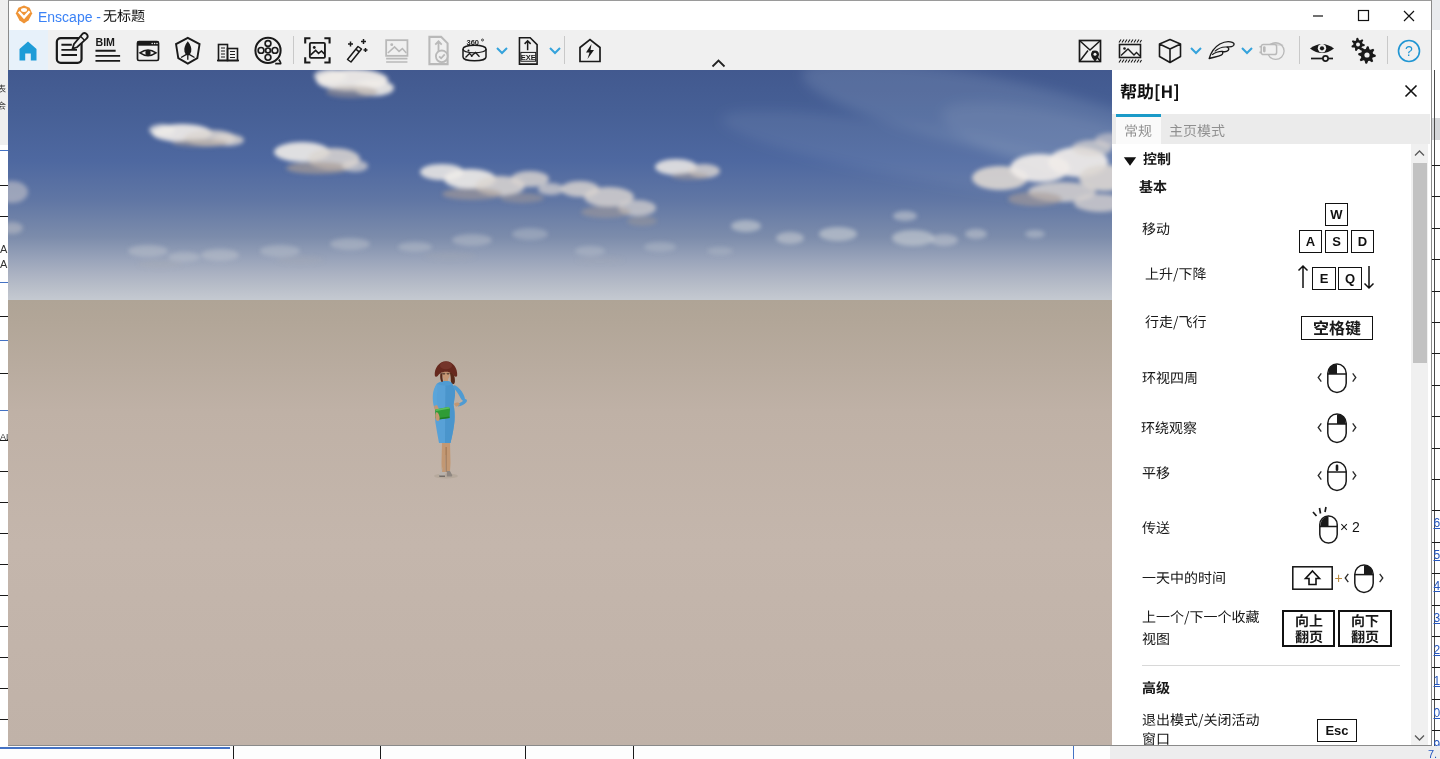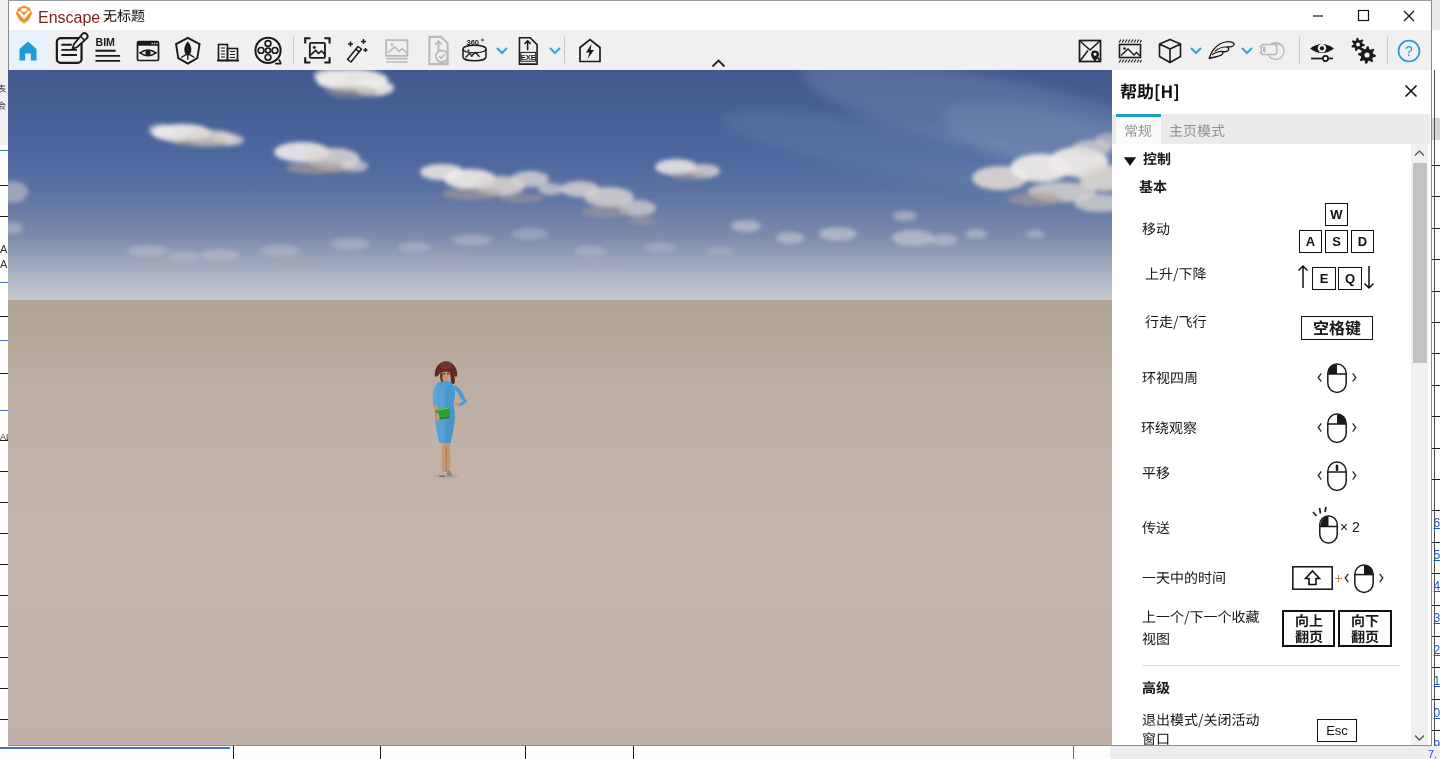--- a/index.html
+++ b/index.html
@@ -73,21 +73,21 @@
 <div class="vline" style="left:633px;top:746px;height:13px"></div>
 <div class="abs" style="left:0;top:747px;width:230px;height:2px;background:#4472c4"></div>
 <div class="vline" style="left:1073px;top:746px;height:13px;background:#4472c4"></div>
 <div class="abs" style="left:1428px;top:748px;font-size:11px;color:#2456c0;text-decoration:underline">7.</div>
 <div class="abs" style="left:8px;top:0;width:1424px;height:746px;background:#fff;border:1px solid #8a8a8a;border-top:1px solid #9a9a9a"></div>
 <svg class="abs" style="left:15px;top:5px" width="18" height="19" viewBox="0 0 18 19">
 <path fill="#ef9436" d="M9 0.4 L14.6 2.8 L17.2 8.4 L13.6 15.2 L9 18.4 L4.4 15.2 L0.8 8.4 L3.4 2.8 Z"></path>
 <ellipse cx="9" cy="5" rx="3" ry="1.9" fill="#fff"></ellipse>
 <path d="M3.8 6.8 L9 12.4 L14.6 6.2" stroke="#fff" stroke-width="2.4" fill="none"></path>
 </svg>
-<div class="abs" style="left:38px;top:8.5px;font-size:16px;color:#7f1d1d">Enscape - </div>
+<div class="abs" style="left:38px;top:8.5px;font-size:14px;color:#3b82f6">Enscape - </div>
 <svg class="abs" style="left:103.0px;top:6.5px" width="44" height="21" viewBox="0 0 44 21">
     <path fill="#111" d="M1.6 3.2V4.2H6.2C6.2 5.2 6.2 6.3 6 7.3H0.7V8.3H5.8C5.2 10.8 3.9 13 0.5 14.3C0.8 14.5 1.1 14.9 1.3 15.1C4.9 13.7 6.3 11.1 6.9 8.3H7.2V13.2C7.2 14.4 7.5 14.8 9 14.8C9.3 14.8 11.3 14.8 11.6 14.8C13 14.8 13.3 14.2 13.4 12C13.1 11.9 12.7 11.7 12.4 11.5C12.3 13.4 12.2 13.8 11.6 13.8C11.1 13.8 9.4 13.8 9.1 13.8C8.4 13.8 8.2 13.7 8.2 13.2V8.3H13.3V7.3H7C7.2 6.3 7.3 5.2 7.3 4.2H12.5V3.2Z M20.5 3.3V4.3H26.6V3.3ZM24.9 9.4C25.6 10.8 26.2 12.7 26.4 13.8L27.4 13.4C27.2 12.3 26.5 10.5 25.8 9.2ZM20.9 9.2C20.5 10.7 19.9 12.2 19.1 13.2C19.3 13.3 19.8 13.6 19.9 13.7C20.7 12.7 21.4 11 21.8 9.4ZM19.9 6.6V7.6H22.9V13.7C22.9 13.9 22.8 14 22.6 14C22.5 14 21.8 14 21.1 14C21.2 14.3 21.4 14.8 21.4 15.1C22.4 15.1 23 15 23.4 14.9C23.8 14.7 24 14.4 24 13.8V7.6H27.4V6.6ZM16.8 2.2V5.2H14.7V6.2H16.6C16.1 7.9 15.2 9.9 14.3 11C14.5 11.3 14.8 11.7 14.9 12C15.6 11.1 16.3 9.6 16.8 8.1V15.1H17.9V7.8C18.4 8.5 18.9 9.3 19.2 9.8L19.8 9C19.5 8.6 18.3 7 17.9 6.6V6.2H19.7V5.2H17.9V2.2Z M30.5 5.4H33.3V6.5H30.5ZM30.5 3.6H33.3V4.6H30.5ZM29.5 2.8V7.2H34.3V2.8ZM37.7 6.6C37.6 10.2 37.4 12 34.4 12.9C34.6 13.1 34.8 13.4 34.9 13.6C38.1 12.6 38.5 10.5 38.6 6.6ZM38.2 11.4C39.1 12 40.2 12.9 40.7 13.5L41.4 12.9C40.8 12.3 39.7 11.4 38.8 10.8ZM29.7 9.8C29.7 11.8 29.4 13.5 28.5 14.6C28.7 14.7 29.1 15 29.2 15.1C29.8 14.4 30.1 13.6 30.3 12.6C31.6 14.5 33.6 14.8 36.6 14.8H41.1C41.2 14.5 41.3 14.1 41.5 13.9C40.7 13.9 37.2 13.9 36.6 13.9C34.9 13.9 33.5 13.8 32.4 13.4V11.4H34.8V10.6H32.4V9.1H35V8.3H28.7V9.1H31.5V12.9C31.1 12.5 30.8 12.1 30.5 11.5C30.6 11 30.6 10.4 30.6 9.8ZM35.6 5.1V11H36.4V5.9H39.8V10.9H40.7V5.1H38.1C38.2 4.7 38.4 4.2 38.6 3.7H41.4V2.9H35V3.7H37.5C37.4 4.2 37.3 4.7 37.1 5.1Z"></path>
   </svg>
 <svg class="abs" style="left:1308px;top:8px" width="116" height="16" viewBox="0 0 116 16">
     <path d="M5 8 H15" stroke="#111" stroke-width="1.2" fill="none"></path>
     <rect x="50.5" y="2.5" width="10" height="10" stroke="#111" stroke-width="1.2" fill="none"></rect>
     <path d="M96 3 L106 13 M106 3 L96 13" stroke="#111" stroke-width="1.2" fill="none"></path>
   </svg>
 <div class="abs" style="left:9px;top:30px;width:1422px;height:40px;background:#f0f0f0"></div>
 <div class="abs" style="left:9px;top:30px;width:39px;height:40px;background:#e7f1fa"></div>
@@ -504,21 +504,21 @@
 <svg class="abs" style="left:1294.5px;top:628.0px" width="30" height="21" viewBox="0 0 30 21">
     <path fill="#1a1a1a" d="M5.4 3.7C5.2 4.2 5 4.9 4.8 5.4H4.5V3.6C5.3 3.5 6.1 3.4 6.8 3.2L5.9 2.1C4.6 2.4 2.5 2.7 0.6 2.8C0.8 3.1 0.9 3.5 1 3.8C1.7 3.8 2.4 3.8 3.1 3.7V5.4H2L2.7 5.2C2.6 4.9 2.3 4.3 2.2 3.8L1.1 4.1C1.2 4.5 1.4 5.1 1.5 5.4H0.6V6.6H2.5C1.9 7.3 1.1 8.1 0.4 8.5C0.6 8.9 0.8 9.5 1 9.9V15.2H2.2V14.6H5.3V15.1H6.6V9.6H1.5C2.1 9.1 2.6 8.4 3.1 7.7V9.4H4.5V7.8C5.1 8.3 5.7 8.9 6 9.2L6.9 7.9C6.6 7.7 5.6 7.1 4.9 6.6H6.7V5.4H6L6.6 4ZM3.2 12.6V13.3H2.2V12.6ZM4.4 12.6H5.3V13.3H4.4ZM3.2 11.5H2.2V10.8H3.2ZM4.4 11.5V10.8H5.3V11.5ZM6.8 10.8 7.4 12C7.8 11.6 8.3 11.1 8.7 10.6V13.6C8.7 13.8 8.7 13.8 8.5 13.8C8.3 13.8 7.8 13.8 7.4 13.8C7.5 14.2 7.7 14.8 7.8 15.2C8.6 15.2 9.2 15.1 9.6 14.9C10 14.7 10.1 14.3 10.1 13.6V10.6L10.7 11.7L11.9 10.5V13.6C11.9 13.7 11.9 13.8 11.7 13.8C11.5 13.8 10.9 13.8 10.4 13.8C10.6 14.2 10.8 14.8 10.8 15.2C11.7 15.2 12.3 15.2 12.8 14.9C13.2 14.7 13.3 14.3 13.3 13.6V2.7H10.4V4.1H11.9V7.7C11.8 7 11.5 6 11.2 5.2L10.2 5.4C10.4 6.3 10.7 7.5 10.8 8.2L11.9 7.9V8.7C11.2 9.4 10.5 10.1 10.1 10.5V2.7H7.1V4.1H8.7V7.6C8.5 6.9 8.2 5.9 7.9 5.2L6.9 5.5C7.2 6.4 7.6 7.5 7.7 8.3L8.7 7.9V8.8C8 9.6 7.3 10.4 6.8 10.8Z M20.2 7.7V10.2C20.2 11.6 19.4 13 14.6 13.9C14.9 14.3 15.4 14.9 15.6 15.3C20.8 14.2 21.9 12.3 21.9 10.2V7.7ZM21.5 12.7C23.1 13.4 25.3 14.5 26.3 15.3L27.4 14C26.2 13.2 24 12.2 22.5 11.5ZM16.1 5.6V12.1H17.8V7.1H24.3V12.1H26.1V5.6H21C21.2 5.2 21.4 4.8 21.6 4.3H27.2V2.8H14.9V4.3H19.8C19.6 4.7 19.5 5.2 19.4 5.6Z"></path>
   </svg>
 <svg class="abs" style="left:1350.5px;top:611.5px" width="30" height="21" viewBox="0 0 30 21">
     <path fill="#1a1a1a" d="M5.8 2.1C5.7 2.8 5.4 3.7 5.1 4.5H1.2V15.2H2.9V6.1H11.2V13.3C11.2 13.5 11.1 13.6 10.8 13.6C10.5 13.6 9.6 13.6 8.8 13.6C9 14 9.2 14.8 9.3 15.3C10.6 15.3 11.5 15.2 12.1 15C12.6 14.7 12.8 14.2 12.8 13.3V4.5H7C7.3 3.8 7.7 3.1 8 2.4ZM5.8 8.9H8.2V10.8H5.8ZM4.2 7.5V13.2H5.8V12.3H9.7V7.5Z M14.7 3.1V4.8H19.8V15.2H21.6V8.5C23 9.3 24.6 10.4 25.5 11.1L26.7 9.6C25.6 8.7 23.4 7.5 21.9 6.7L21.6 7.1V4.8H27.3V3.1Z"></path>
   </svg>
 <svg class="abs" style="left:1350.5px;top:628.0px" width="30" height="21" viewBox="0 0 30 21">
     <path fill="#1a1a1a" d="M5.4 3.7C5.2 4.2 5 4.9 4.8 5.4H4.5V3.6C5.3 3.5 6.1 3.4 6.8 3.2L5.9 2.1C4.6 2.4 2.5 2.7 0.6 2.8C0.8 3.1 0.9 3.5 1 3.8C1.7 3.8 2.4 3.8 3.1 3.7V5.4H2L2.7 5.2C2.6 4.9 2.3 4.3 2.2 3.8L1.1 4.1C1.2 4.5 1.4 5.1 1.5 5.4H0.6V6.6H2.5C1.9 7.3 1.1 8.1 0.4 8.5C0.6 8.9 0.8 9.5 1 9.9V15.2H2.2V14.6H5.3V15.1H6.6V9.6H1.5C2.1 9.1 2.6 8.4 3.1 7.7V9.4H4.5V7.8C5.1 8.3 5.7 8.9 6 9.2L6.9 7.9C6.6 7.7 5.6 7.1 4.9 6.6H6.7V5.4H6L6.6 4ZM3.2 12.6V13.3H2.2V12.6ZM4.4 12.6H5.3V13.3H4.4ZM3.2 11.5H2.2V10.8H3.2ZM4.4 11.5V10.8H5.3V11.5ZM6.8 10.8 7.4 12C7.8 11.6 8.3 11.1 8.7 10.6V13.6C8.7 13.8 8.7 13.8 8.5 13.8C8.3 13.8 7.8 13.8 7.4 13.8C7.5 14.2 7.7 14.8 7.8 15.2C8.6 15.2 9.2 15.1 9.6 14.9C10 14.7 10.1 14.3 10.1 13.6V10.6L10.7 11.7L11.9 10.5V13.6C11.9 13.7 11.9 13.8 11.7 13.8C11.5 13.8 10.9 13.8 10.4 13.8C10.6 14.2 10.8 14.8 10.8 15.2C11.7 15.2 12.3 15.2 12.8 14.9C13.2 14.7 13.3 14.3 13.3 13.6V2.7H10.4V4.1H11.9V7.7C11.8 7 11.5 6 11.2 5.2L10.2 5.4C10.4 6.3 10.7 7.5 10.8 8.2L11.9 7.9V8.7C11.2 9.4 10.5 10.1 10.1 10.5V2.7H7.1V4.1H8.7V7.6C8.5 6.9 8.2 5.9 7.9 5.2L6.9 5.5C7.2 6.4 7.6 7.5 7.7 8.3L8.7 7.9V8.8C8 9.6 7.3 10.4 6.8 10.8Z M20.2 7.7V10.2C20.2 11.6 19.4 13 14.6 13.9C14.9 14.3 15.4 14.9 15.6 15.3C20.8 14.2 21.9 12.3 21.9 10.2V7.7ZM21.5 12.7C23.1 13.4 25.3 14.5 26.3 15.3L27.4 14C26.2 13.2 24 12.2 22.5 11.5ZM16.1 5.6V12.1H17.8V7.1H24.3V12.1H26.1V5.6H21C21.2 5.2 21.4 4.8 21.6 4.3H27.2V2.8H14.9V4.3H19.8C19.6 4.7 19.5 5.2 19.4 5.6Z"></path>
   </svg>
 <div class="abs" style="left:1142px;top:665px;width:258px;height:1px;background:#d8d8d8"></div>
-<div class="abs" style="left:1317.0px;top:719.0px;width:40.0px;height:23.0px;border:1.5px solid #111;background:#fff;display:flex;align-items:center;justify-content:center;font-size:13px;font-weight:normal;color:#111">Esc</div>
+<div class="abs" style="left:1317.0px;top:719.0px;width:40.0px;height:23.0px;border:1.5px solid #111;background:#fff;display:flex;align-items:center;justify-content:center;font-size:13px;font-weight:bold;color:#111">Esc</div>
 <div class="abs" style="left:1411px;top:143.5px;width:17px;height:602px;background:#f0f0f0"></div>
 <div class="abs" style="left:1412.5px;top:163px;width:14px;height:200px;background:#c2c2c2"></div>
 <svg class="abs" style="left:1413px;top:149px" width="13" height="9" viewBox="0 0 13 9">
     <path d="M2 6.5 L6.5 2 L11 6.5" stroke="#5a5a5a" stroke-width="1.3" fill="none"></path>
   </svg>
 <svg class="abs" style="left:1413px;top:733px" width="13" height="9" viewBox="0 0 13 9">
     <path d="M2 2.5 L6.5 7 L11 2.5" stroke="#5a5a5a" stroke-width="1.3" fill="none"></path>
   </svg>
 <div class="abs" style="left:8px;top:745px;width:1424px;height:1px;background:#8a8a8a"></div>
 </body></html>

